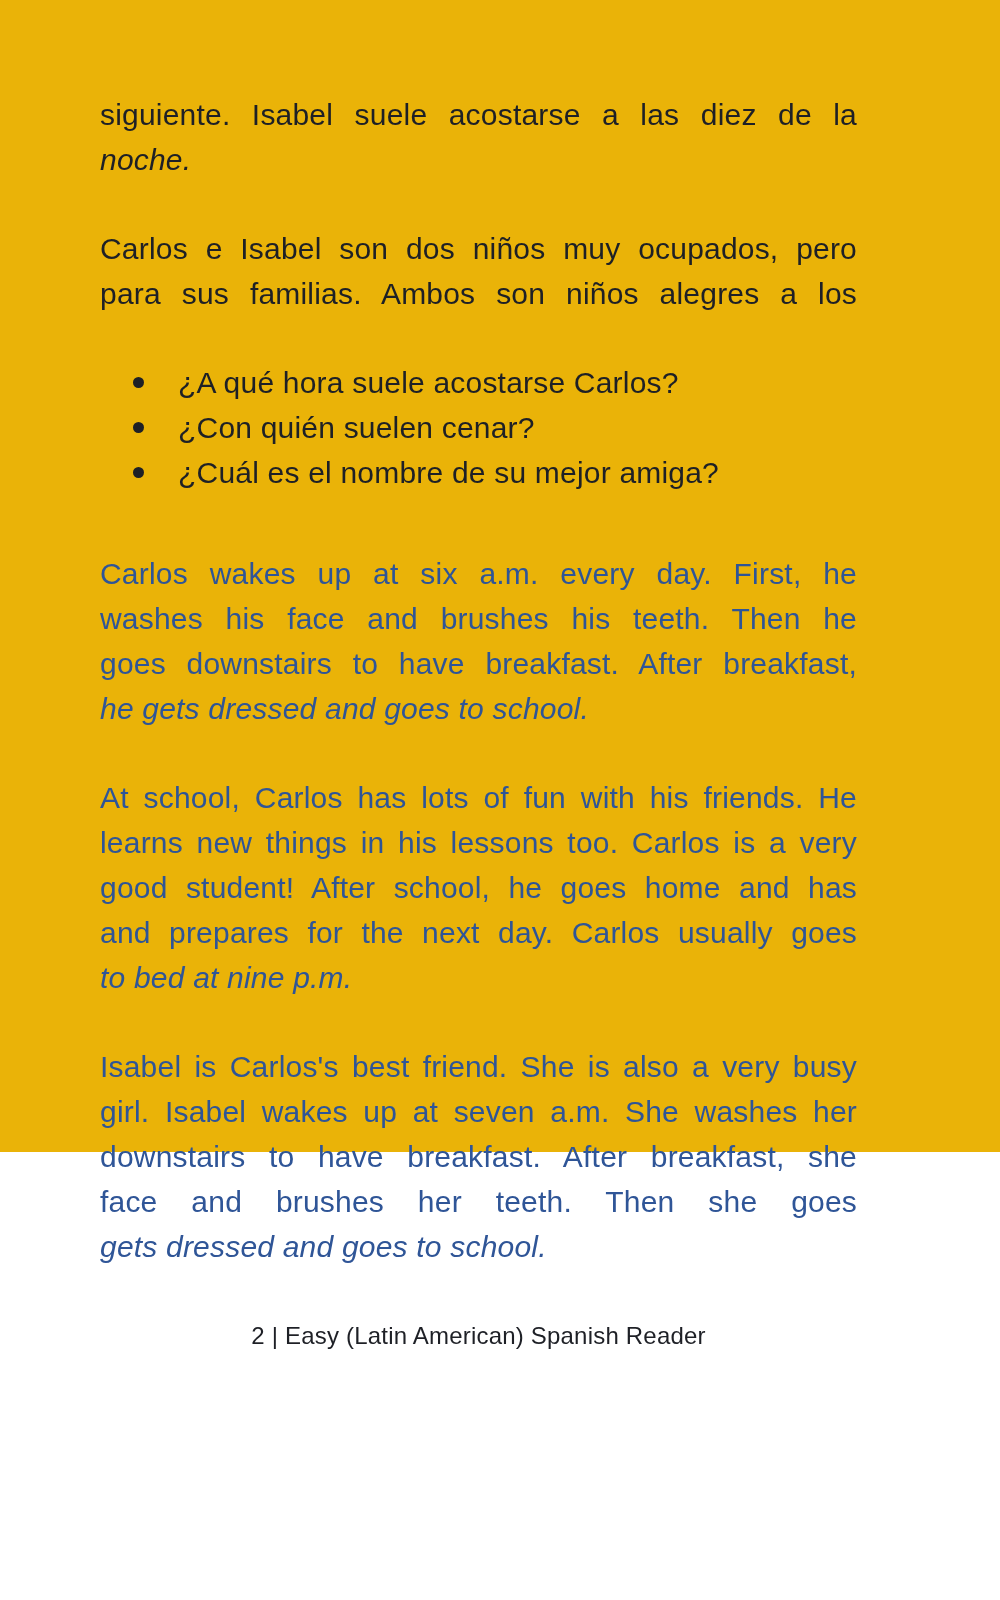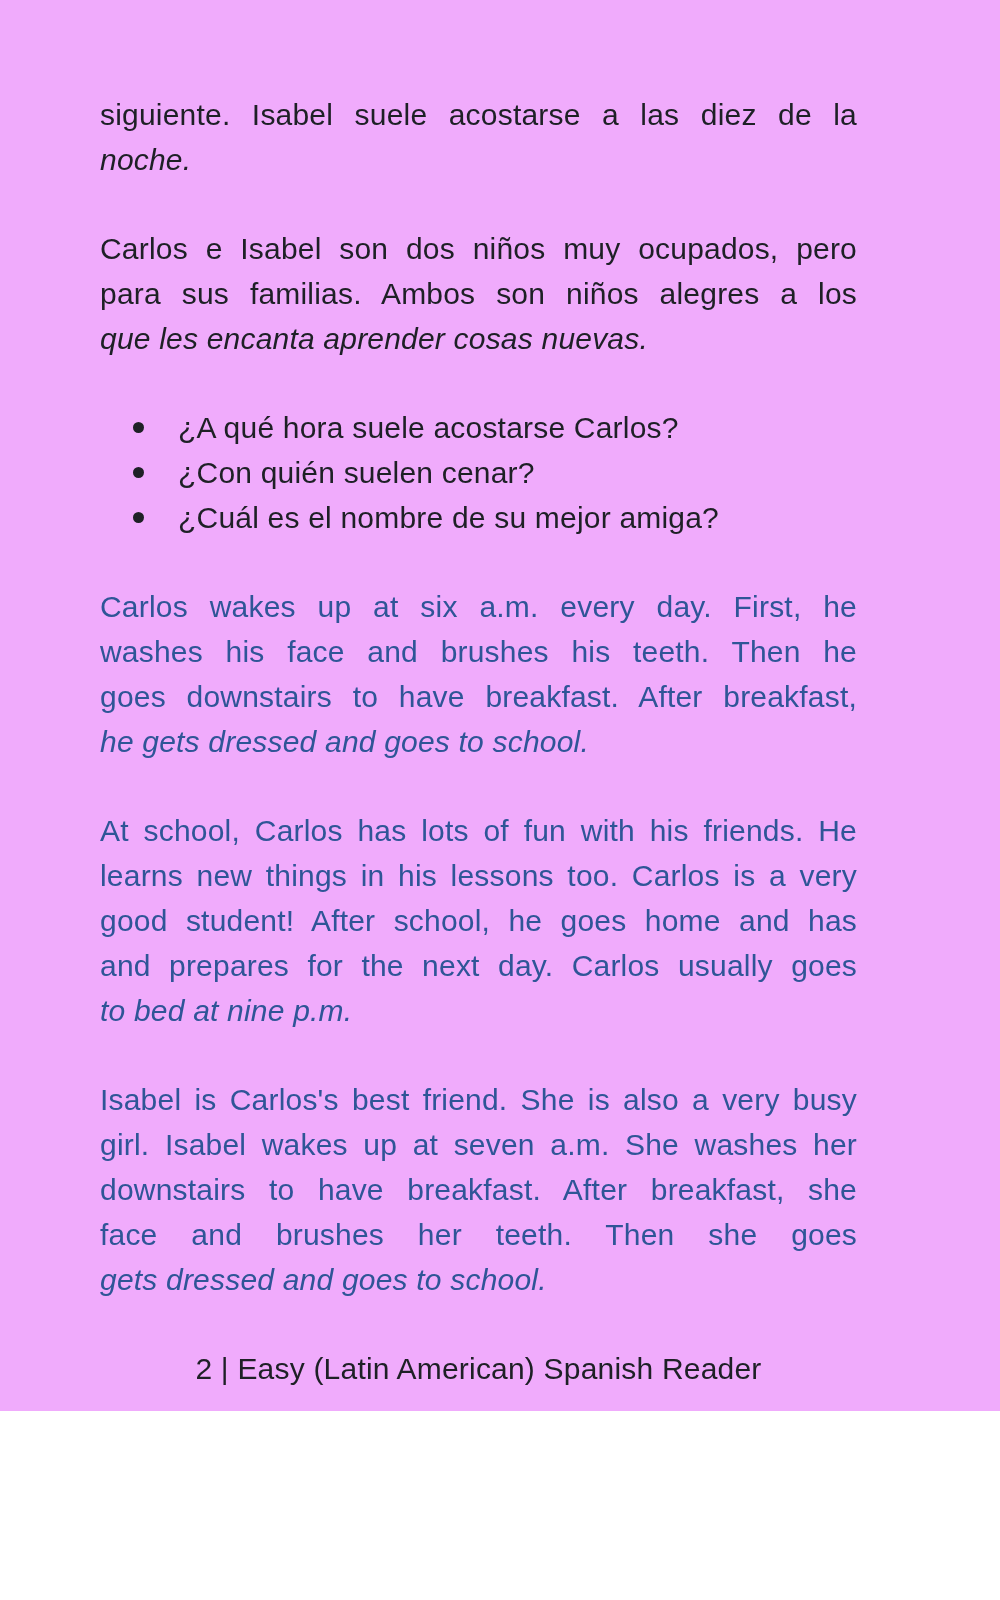--- a/index.html
+++ b/index.html
@@ -9,43 +9,43 @@
   }
   body {
     width: 1000px;
     height: 1600px;
     overflow: hidden;
     font-family: "Liberation Sans", "DejaVu Sans", sans-serif;
   }
   .page {
     box-sizing: border-box;
     width: 1000px;
-    height: 1411px;
+    height: 1152px;
     padding: 92px 143px 0 100px;
-    background: #f0abfc;
+    background: #eab308;
   }
   .para {
     margin: 0 0 44px 0;
     font-size: 30px;
     line-height: 45px;
     letter-spacing: 0.2px;
   }
   .dark { color: #1e2026; }
   .blue { color: #2f5597; }
   .ln {
     text-align: justify;
     text-align-last: justify;
   }
   .ln-last {
     text-align: justify;
     text-align-last: left;
     font-style: italic;
   }
   .bullets {
-    margin: 0 0 44px 0;
+    margin: 0 0 56px 0;
     font-size: 30px;
     line-height: 45px;
     letter-spacing: 0.2px;
   }
   .bullet-item {
     display: flex;
     align-items: flex-start;
   }
   .dot {
     flex: 0 0 auto;
@@ -53,41 +53,40 @@
     height: 11px;
     border-radius: 50%;
     background: #1e2026;
     margin: 17px 0 0 33px;
   }
   .bullet-text {
     margin-left: 34px;
   }
   .footer {
     margin-top: 44px;
-    font-size: 30px;
+    font-size: 24px;
     line-height: 45px;
     letter-spacing: 0.2px;
     text-align: center;
     color: #1e2026;
   }
 </style>
 </head>
 <body>
 
 <div class="page">
 
   <div class="para dark">
     <div class="ln">siguiente. Isabel suele acostarse a las diez de la</div>
     <div class="ln-last">noche.</div>
   </div>
 
   <div class="para dark">
     <div class="ln">Carlos e Isabel son dos niños muy ocupados, pero</div>
     <div class="ln">para sus familias. Ambos son niños alegres a los</div>
-    <div class="ln-last">que les encanta aprender cosas nuevas.</div>
   </div>
 
   <div class="bullets dark">
     <div class="bullet-item">
       <span class="dot"></span>
       <span class="bullet-text">¿A qué hora suele acostarse Carlos?</span>
     </div>
     <div class="bullet-item">
       <span class="dot"></span>
       <span class="bullet-text">¿Con quién suelen cenar?</span>

